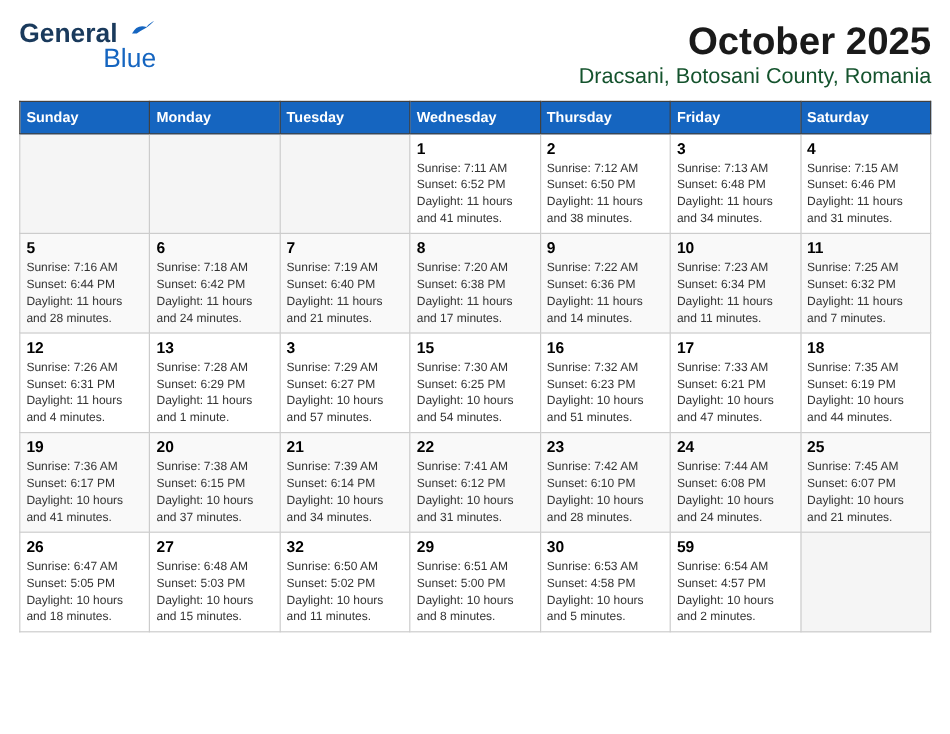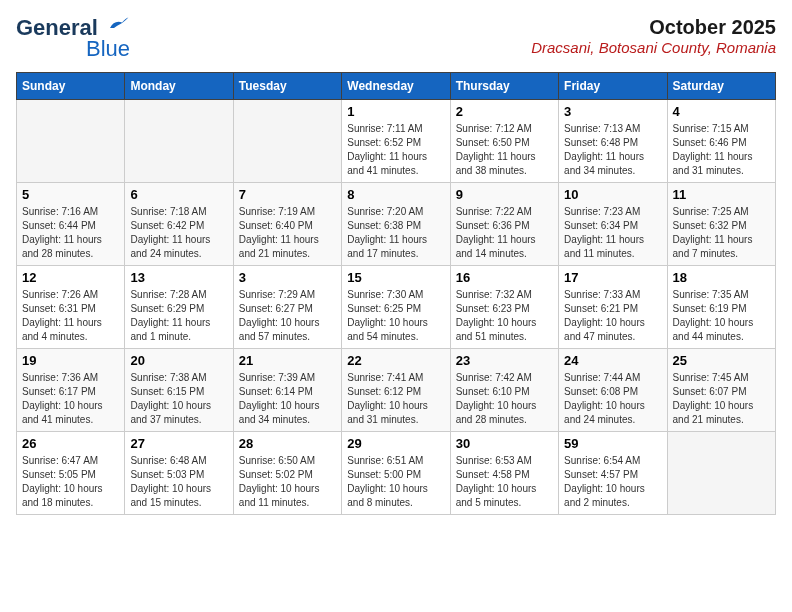--- a/index.html
+++ b/index.html
@@ -24,28 +24,27 @@
     .logo-bird {
       width: 24px;
       height: 18px;
       margin-left: 48px;
       margin-top: -10px;
     }
     .title-area {
       text-align: right;
     }
     .month-title {
-      font-size: 20px;
+      font-size: 32px;
       font-weight: bold;
       color: #1a1a1a;
     }
     .location-title {
-      font-size: 15px;
-      color: #b91c1c;
-      font-style: italic;
+      font-size: 18px;
+      color: #14532d;
     }
     table {
       width: 100%;
       border-collapse: collapse;
       font-size: 11px;
     }
     thead tr th {
       background-color: #1565c0;
       color: #fff;
       text-align: left;
@@ -227,21 +226,21 @@
       <tr>
         <td>
           <div class="day-number">26</div>
           <div class="day-info">Sunrise: 6:47 AM<br>Sunset: 5:05 PM<br>Daylight: 10 hours and 18 minutes.</div>
         </td>
         <td>
           <div class="day-number">27</div>
           <div class="day-info">Sunrise: 6:48 AM<br>Sunset: 5:03 PM<br>Daylight: 10 hours and 15 minutes.</div>
         </td>
         <td>
-          <div class="day-number">28</div>
+          <div class="day-number">32</div>
           <div class="day-info">Sunrise: 6:50 AM<br>Sunset: 5:02 PM<br>Daylight: 10 hours and 11 minutes.</div>
         </td>
         <td>
           <div class="day-number">29</div>
           <div class="day-info">Sunrise: 6:51 AM<br>Sunset: 5:00 PM<br>Daylight: 10 hours and 8 minutes.</div>
         </td>
         <td>
           <div class="day-number">30</div>
           <div class="day-info">Sunrise: 6:53 AM<br>Sunset: 4:58 PM<br>Daylight: 10 hours and 5 minutes.</div>
         </td>

